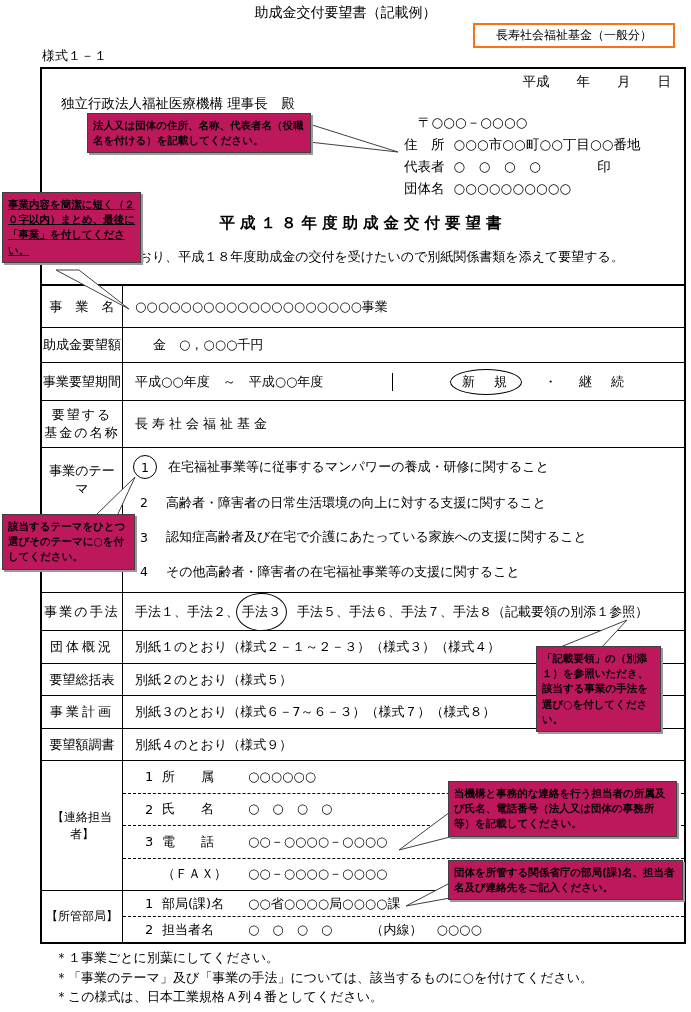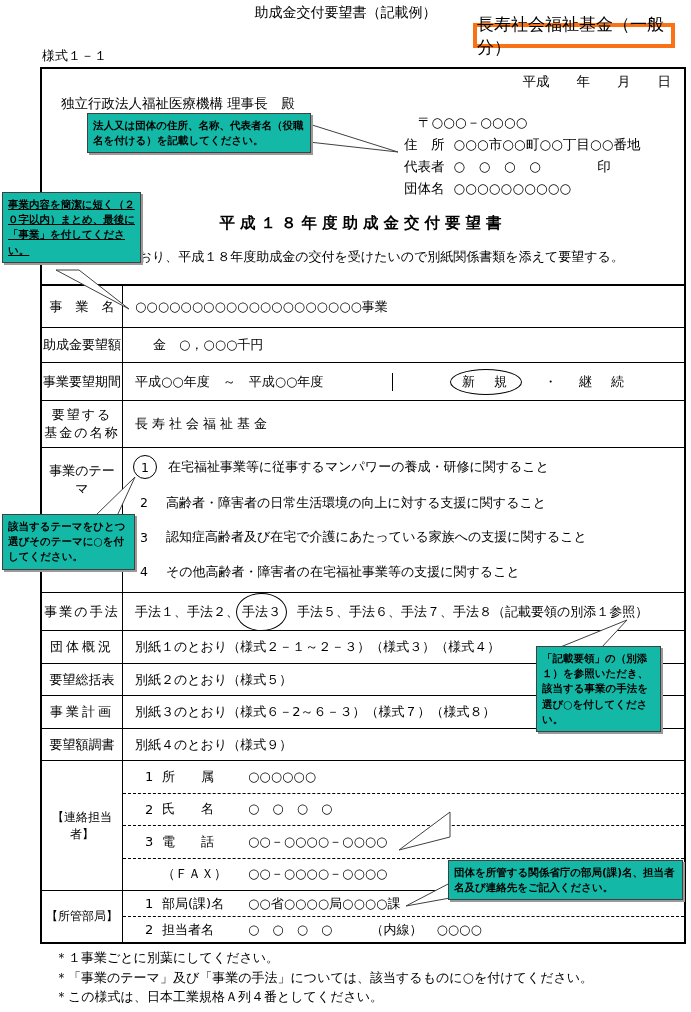--- a/index.html
+++ b/index.html
@@ -1,22 +1,22 @@
 <!DOCTYPE html>
 <html><head>
 <meta charset="utf-8">
 <style>
   html,body{margin:0;padding:0;background:#fff;}
   body{font-family:"DejaVu Sans",sans-serif;color:#000;}
   .page{position:relative;width:691px;height:1012px;background:#fff;overflow:hidden;}
 
   
   #page-title{position:absolute;top:4px;left:0;right:0;text-align:center;font-size:14px;}
-  #fund-box{position:absolute;left:473px;top:23px;width:202px;height:25px;border:4px solid #f97316;
-            display:flex;align-items:center;justify-content:center;font-size:17px;box-sizing:border-box;}
+  #fund-box{position:absolute;left:473px;top:23px;width:202px;height:25px;border:2px solid #f97316;
+            display:flex;align-items:center;justify-content:center;font-size:12px;box-sizing:border-box;}
   #form-code{position:absolute;left:42px;top:47px;font-size:13px;}
 
   
   #outer-box{position:absolute;left:40px;top:67px;width:646px;height:877px;border:2px solid #000;box-sizing:border-box;}
   #date-line{position:absolute;top:4px;right:13px;font-size:13.5px;}
   #addressee{position:absolute;top:26px;left:19px;font-size:13.5px;}
   #addr-block{position:absolute;top:42px;left:362px;font-size:13.5px;line-height:22px;}
   #addr-postal{margin-left:14px;}
   .addr-line .lbl{margin-right:9px;}
   #seal{margin-left:56px;}
@@ -61,21 +61,21 @@
   .subrow:last-child{border-bottom:none;}
   .sub-no{width:17px;flex:none;}
   .sub-lbl{width:86px;flex:none;}
   .sub-extra{margin-left:38px;}
   .sub-extra .xl{margin-right:14px;}
 
   
   #footnotes{position:absolute;left:55px;top:948px;font-size:13px;line-height:19.5px;}
 
   
-  .callout{position:absolute;background:#14b8a6;border:1px solid #404040;box-shadow:2px 2px 0 #9a9a9a;
+  .callout{position:absolute;background:#be185d;border:1px solid #404040;box-shadow:2px 2px 0 #9a9a9a;
            padding:4px 5px;font-size:10.5px;font-weight:bold;line-height:1.45;z-index:6;box-sizing:border-box;}
   #callout-address{left:87px;top:113px;width:224px;}
   #callout-project{left:2px;top:192px;width:139px;text-decoration:underline;}
   #callout-theme{left:2px;top:514px;width:133px;}
   #callout-method{left:536px;top:646px;width:125px;}
   #callout-contact{left:448px;top:781px;width:229px;}
   #callout-bureau{left:448px;top:860px;width:235px;}
 
   #tails{position:absolute;left:0;top:0;z-index:5;pointer-events:none;}
 </style>
@@ -176,21 +176,21 @@
         <div class="content">別紙１のとおり（様式２－１～２－３）（様式３）（様式４）</div>
       </div>
 
       <div class="row r8">
         <div class="lblcell">要望総括表</div>
         <div class="content">別紙２のとおり（様式５）</div>
       </div>
 
       <div class="row r9">
         <div class="lblcell sp3">事業計画</div>
-        <div class="content">別紙３のとおり（様式６－2～６－３）（様式７）（様式８）</div>
+        <div class="content">別紙３のとおり（様式６－7～６－３）（様式７）（様式８）</div>
       </div>
 
       <div class="row r10">
         <div class="lblcell">要望額調書</div>
         <div class="content">別紙４のとおり（様式９）</div>
       </div>
 
       <div class="row r11">
         <div class="lblcell bracket-lbl">【連絡担当者】</div>
         <div class="content subcol">
@@ -245,20 +245,21 @@
     <polygon points="95,516 135,477 117,516" fill="#fff" stroke="#404040" stroke-width="1"></polygon>
     <polygon points="558,648 627,620 601,648" fill="#fff" stroke="#404040" stroke-width="1"></polygon>
     <polygon points="450,812 399,850 450,837" fill="#fff" stroke="#404040" stroke-width="1"></polygon>
     <polygon points="450,883 406,906 450,898" fill="#fff" stroke="#404040" stroke-width="1"></polygon>
   </svg>
 
   <div class="callout" id="callout-address">法人又は団体の住所、名称、代表者名（役職名を付ける）を記載してください。</div>
   <div class="callout" id="callout-project">事業内容を簡潔に短く（２０字以内）まとめ、最後に「事業」を付してください。</div>
   <div class="callout" id="callout-theme">該当するテーマをひとつ選びそのテーマに○を付してください。</div>
   <div class="callout" id="callout-method">「記載要領」の（別添１）を参照いただき、該当する事業の手法を選び○を付してください。</div>
+  <div class="callout" id="callout-contact">当機構と事務的な連絡を行う担当者の所属及び氏名、電話番号（法人又は団体の事務所等）を記載してください。</div>
   <div class="callout" id="callout-bureau">団体を所管する関係省庁の部局(課)名、担当者名及び連絡先をご記入ください。</div>
 
   <div id="footnotes">
     <div>＊１事業ごとに別葉にしてください。</div>
     <div>＊「事業のテーマ」及び「事業の手法」については、該当するものに○を付けてください。</div>
     <div>＊この様式は、日本工業規格Ａ列４番としてください。</div>
   </div>
 
 </div>
 

